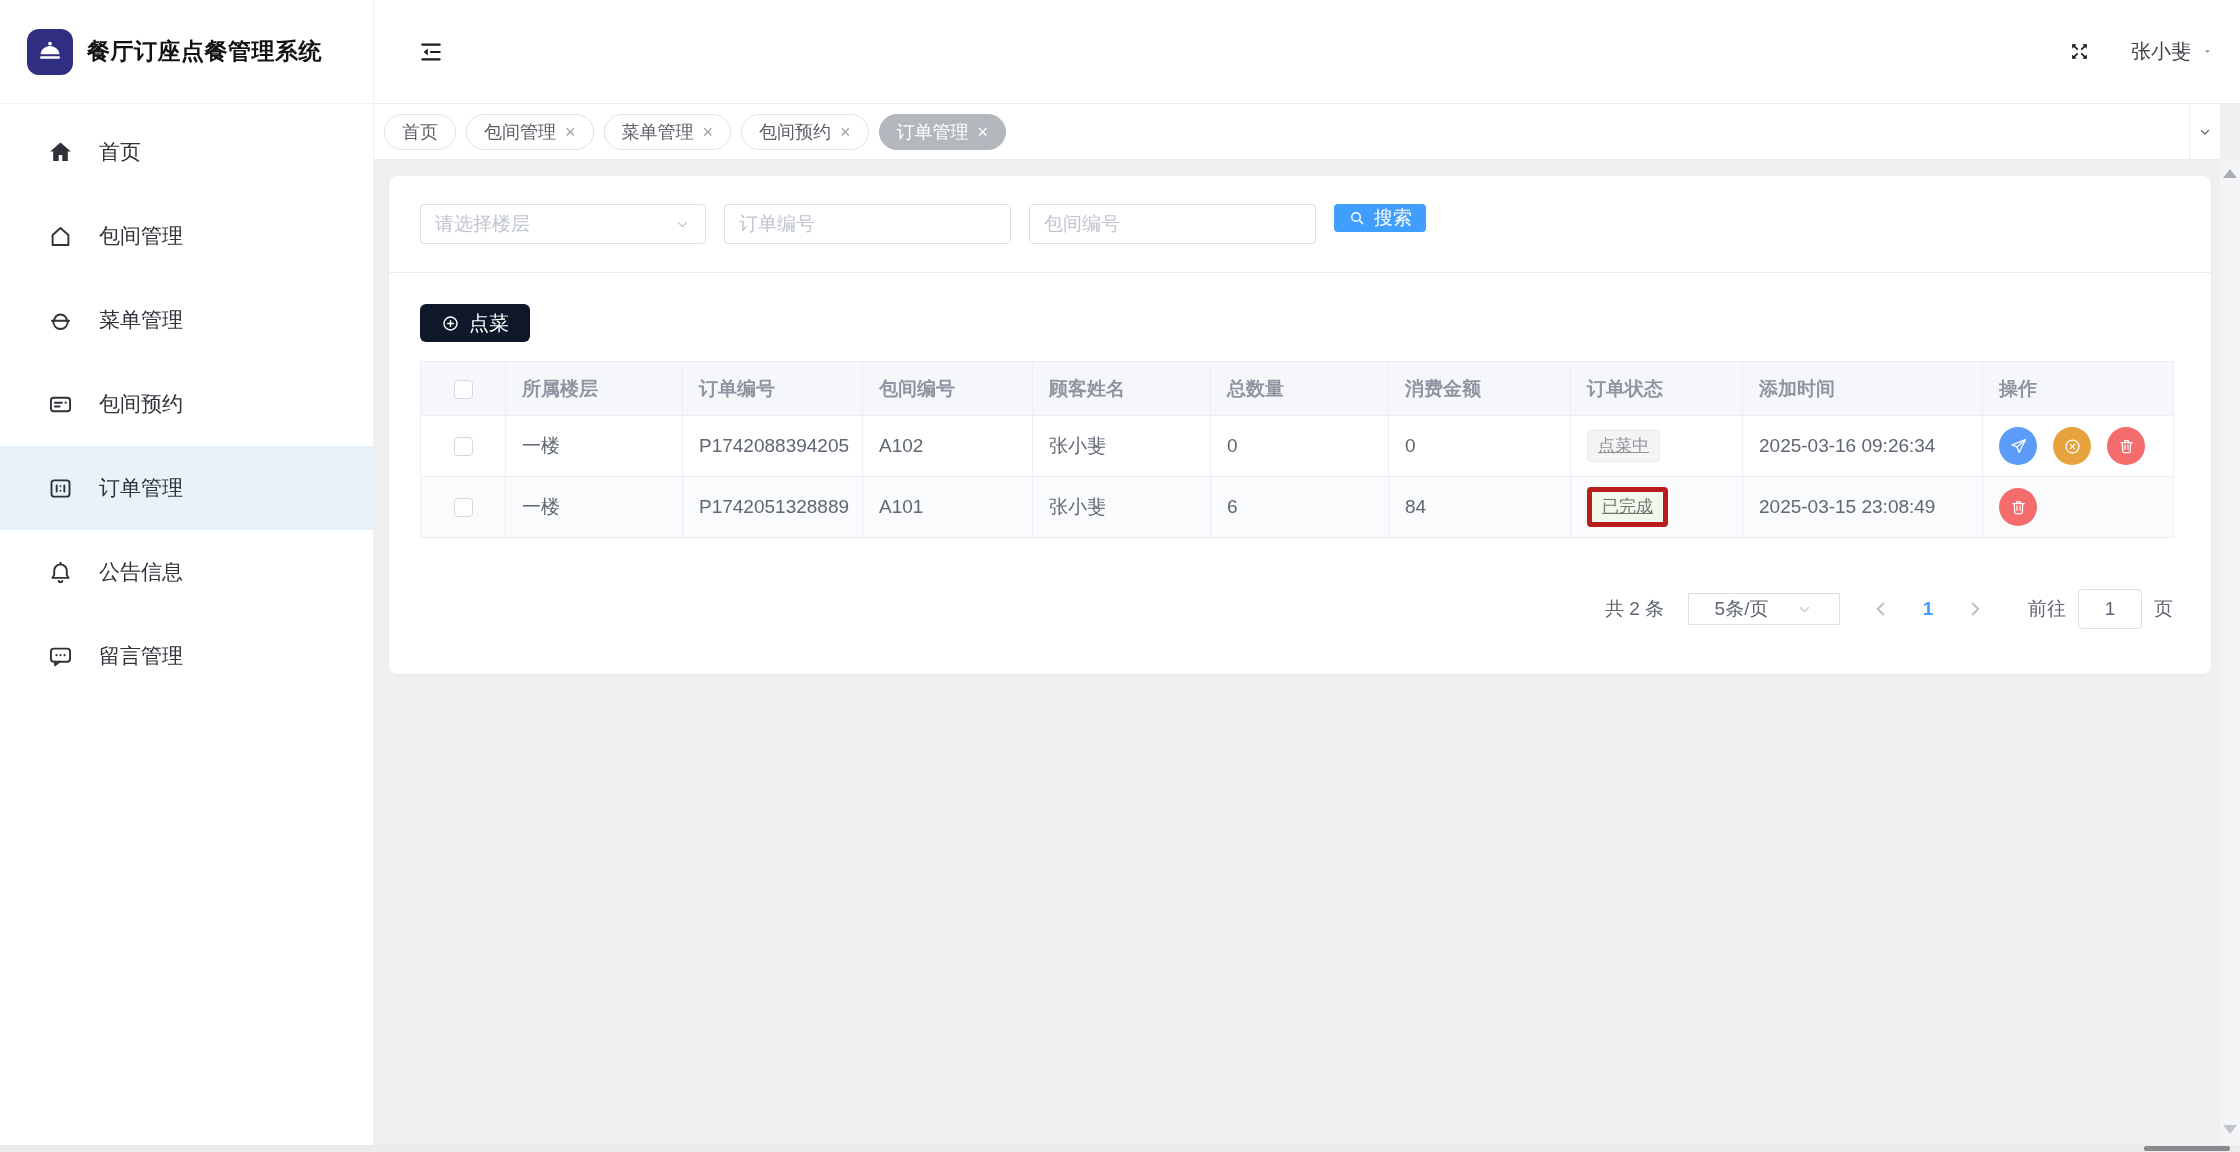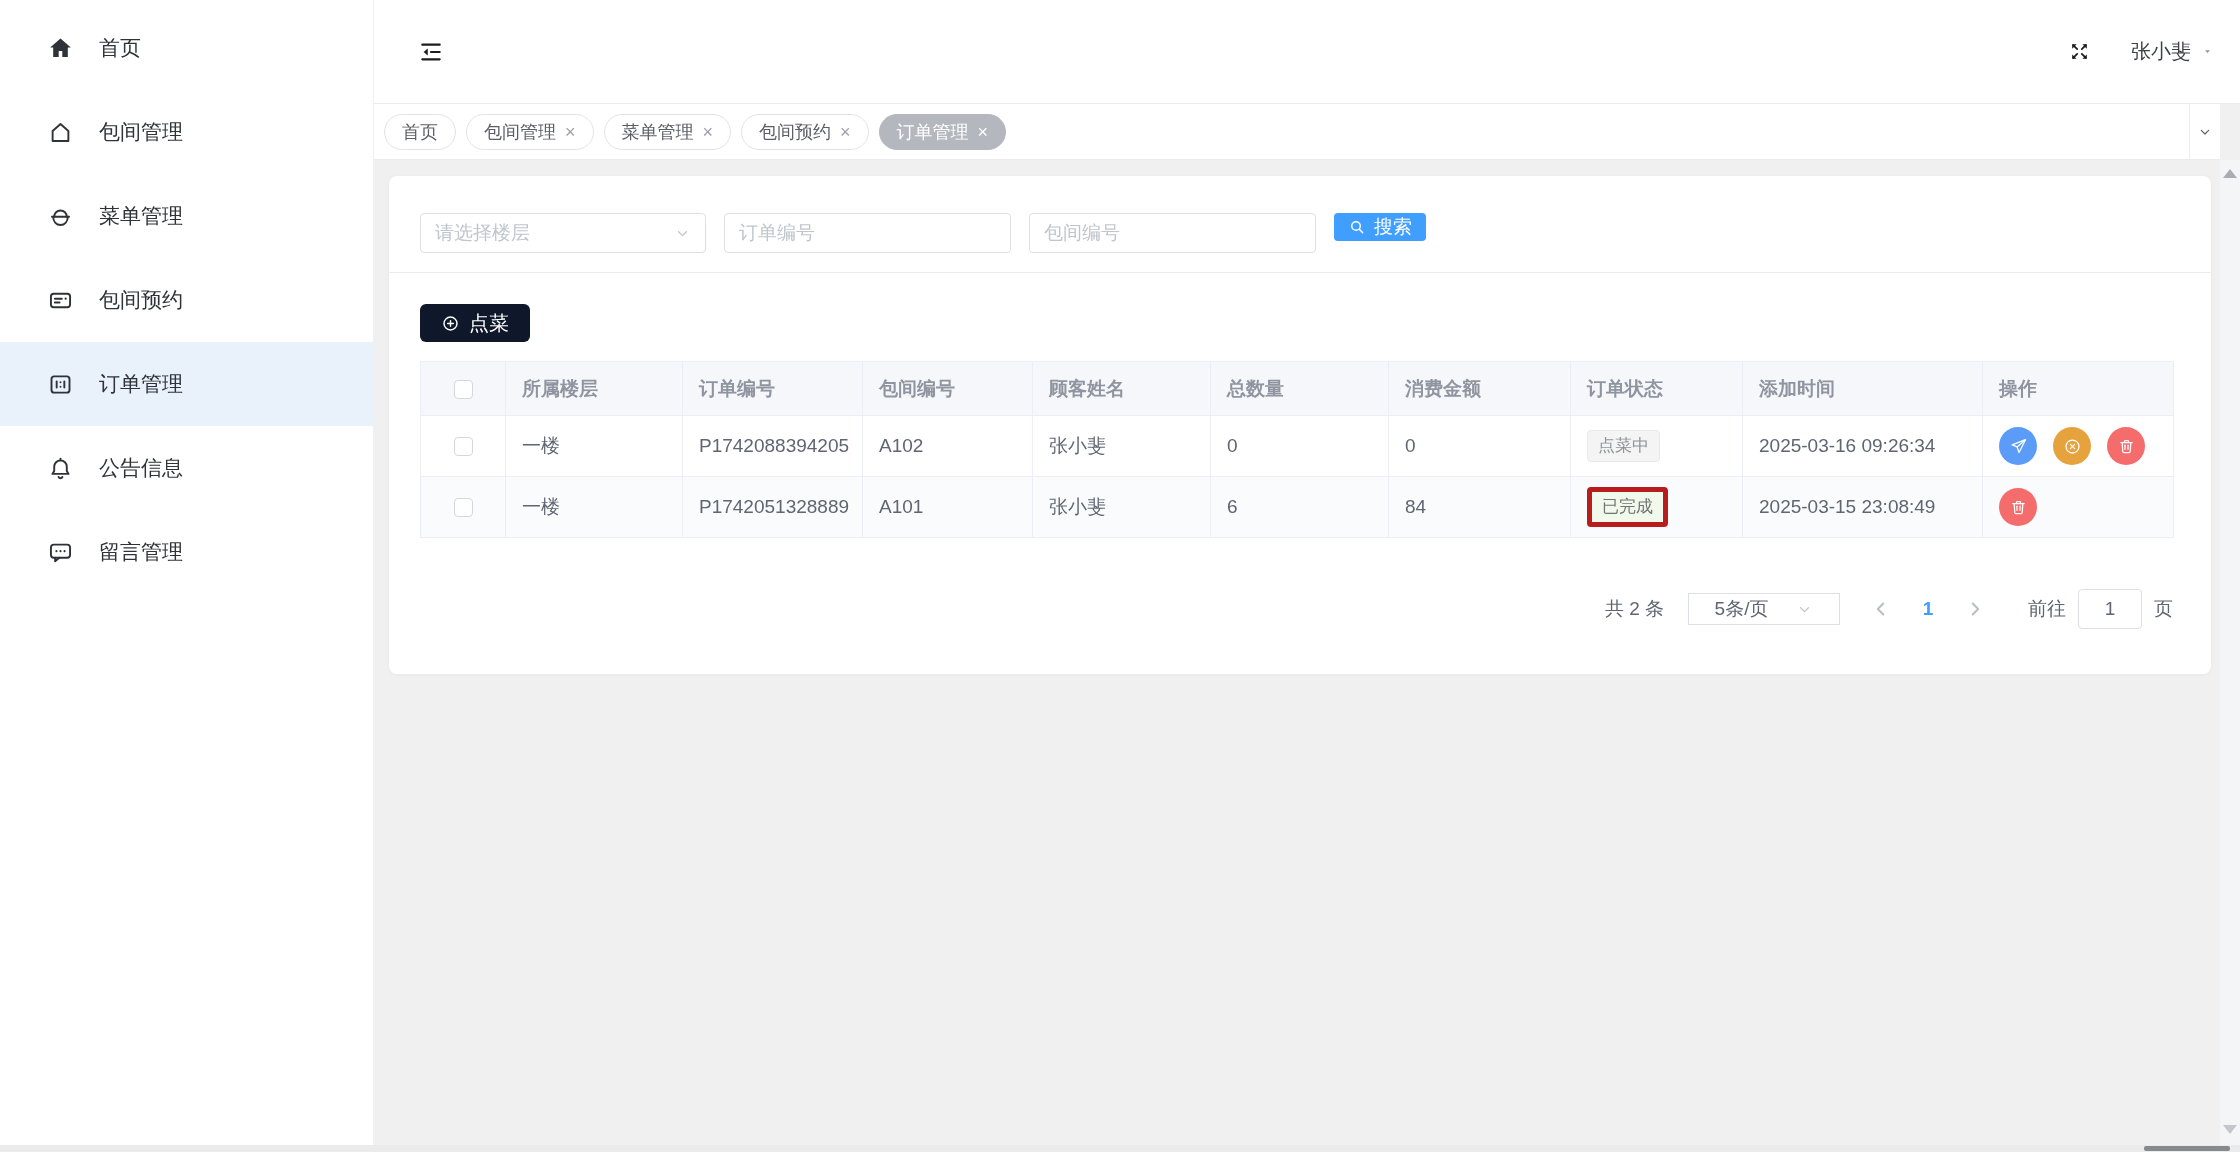--- a/index.html
+++ b/index.html
@@ -41,21 +41,21 @@
   .tab-close { font-size:18px; line-height:1; color:#9aa0a8; }
   .tab.active .tab-close { color:#fff; }
   .tab-overflow { position:absolute; right:0; top:0; width:31px; height:55px; background:#fff;
                   border-left:1px solid #ededed; display:flex; align-items:center; justify-content:center;
                   color:#606266; cursor:pointer; }
   .tab-overflow svg { width:16px; height:16px; }
 
   
   .card { position:absolute; left:389px; top:176px; width:1822px; height:498px; background:#fff;
           border-radius:8px; box-shadow:0 1px 4px rgba(0,0,0,.04); }
-  .filters { position:absolute; left:31px; top:37px; display:flex; gap:18px; }
+  .filters { position:absolute; left:31px; top:28px; display:flex; gap:18px; }
   .f-box { height:40px; border:1px solid #dcdfe6; border-radius:4px; background:#fff;
            display:flex; align-items:center; padding:0 14px; font-size:19px; color:#5f6672; }
   .f-select { width:286px; justify-content:space-between; cursor:pointer; }
   .f-select .ph { color:#bfc4cd; }
   .f-chevron { width:17px; height:17px; color:#c0c4cc; flex:none; }
   .f-input { width:287px; }
   .f-input input { border:none; outline:none; width:100%; font-size:19px; color:#5f6672;
                    font-family:"Liberation Sans", sans-serif; }
   .f-input input::placeholder { color:#bfc4cd; }
   .search-btn { width:92px; height:28px; background:#409eff; border:none; border-radius:4px; color:#fff;
@@ -71,21 +71,21 @@
   
   table.order-table { position:absolute; left:31px; top:185px; width:1753px; border-collapse:collapse;
                       table-layout:fixed; font-size:19px; color:#5f6672; }
   .order-table th { height:54px; background:#f6f7fa; color:#8f95a0; font-weight:700; text-align:left;
                     padding-left:16px; border:1px solid #ebeef5; }
   .order-table td { height:61px; padding-left:16px; border:1px solid #ebeef5; background:#fff; }
   .order-table tr.row-even td { background:#fafbfc; }
   .td-check, .th-check { padding-left:0 !important; text-align:center !important; }
   .checkbox { display:inline-block; width:19px; height:19px; border:1.5px solid #d4d7de; border-radius:4px;
               background:#fff; vertical-align:middle; cursor:pointer; }
-  .tag { display:inline-block; padding:5px 10px; border-radius:4px; font-size:17px; line-height:1.2; }
+  .tag { display:inline-block; padding:5px 10px; border-radius:4px; font-size:17px; line-height:1.2;text-decoration:underline; }
   .tag.info { background:#f4f4f5; border:1px solid #e9e9eb; color:#909399; }
   .tag.success { background:#f0f9eb; border:5px solid #b91c1c; color:#737373;text-align:center; }
   .actions { display:flex; align-items:center; gap:16px; }
   .action-btn { width:38px; height:38px; border-radius:50%; border:none; display:flex; align-items:center;
                 justify-content:center; color:#fff; cursor:pointer; }
   .action-btn svg { width:19px; height:19px; }
   .action-send { background:#5b9cf8; }
   .action-cancel { background:#e6a23c; }
   .action-delete { background:#f56c6c; }
 
@@ -235,20 +235,28 @@
         <path d="M10.1 10.3v5.2"></path>
           <path d="M13.9 10.3v5.2"></path>
       </g>
     </symbol>
   </defs>
 </svg>
 
 <div class="stage">
 
   <aside class="sidebar">
+    <div class="logo-row">
+      <span class="logo-badge">
+        <svg viewBox="0 0 24 24">
+            <use href="#i-cloche"></use>
+          </svg>
+      </span>
+      <span class="app-title">餐厅订座点餐管理系统</span>
+    </div>
     <nav class="menu">
       <div class="menu-item">
         <svg class="menu-icon" viewBox="0 0 24 24">
             <use href="#i-home-filled"></use>
           </svg>
         <span>首页</span>
       </div>
       <div class="menu-item">
         <svg class="menu-icon" viewBox="0 0 24 24">
             <use href="#i-home-outline"></use>

